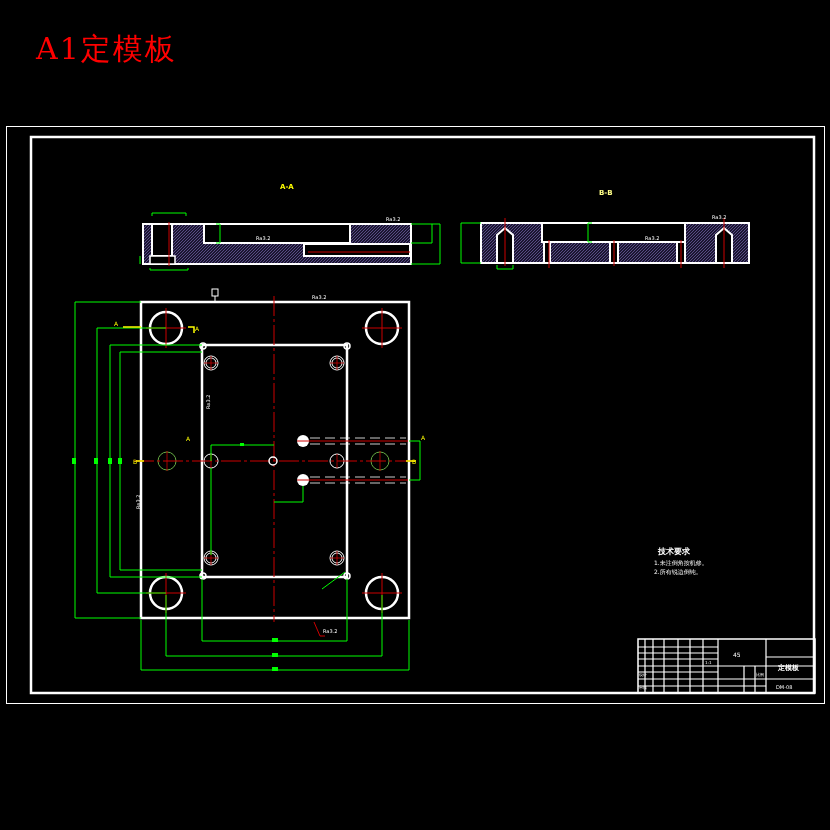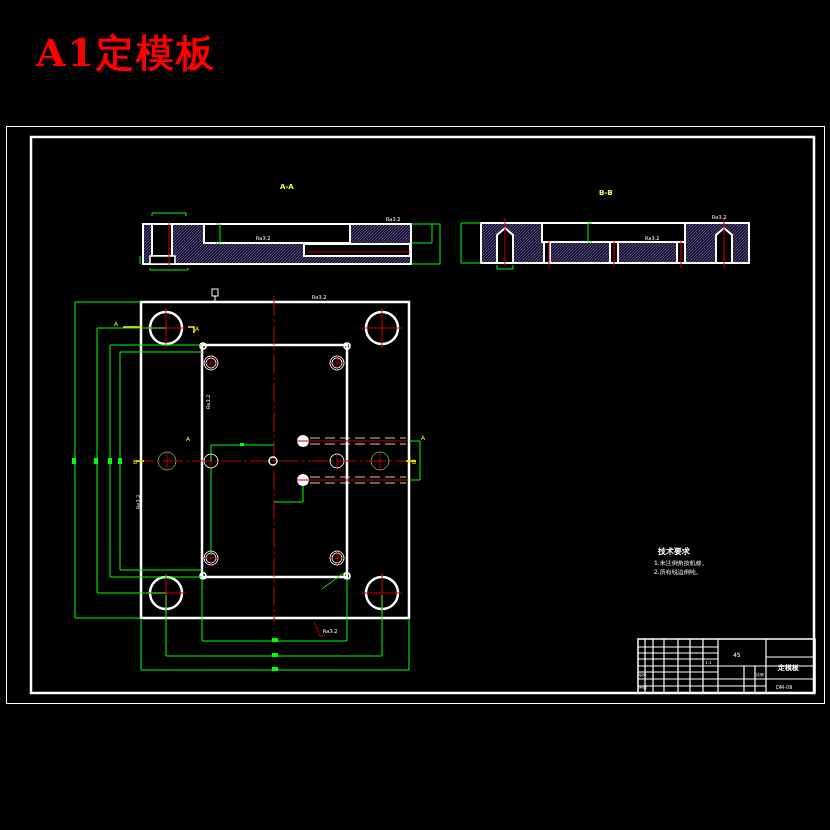--- a/index.html
+++ b/index.html
@@ -1,17 +1,17 @@
 <!DOCTYPE html>
 <html><head>
 <meta charset="utf-8">
 <style>
   html, body { margin:0; padding:0; background:#000; }
   body { width:830px; height:830px; position:relative; overflow:hidden; font-family:"DejaVu Sans", sans-serif; }
-  .title { position:absolute; left:36px; top:34px; color:#ff0000; font-family:"DejaVu Serif", serif; font-size:38px; letter-spacing:2px; line-height:1;font-weight:bold; }
+  .title { position:absolute; left:36px; top:34px; color:#ff0000; font-family:"DejaVu Serif", serif; font-size:30px; letter-spacing:2px; line-height:1; }
   svg.canvas { position:absolute; left:0; top:0; }
   .tiny { font-family:"DejaVu Sans", sans-serif; font-size:5px; fill:#fff; }
   .sect { font-family:"DejaVu Sans", sans-serif; font-size:7px; font-weight:bold; }
   .notes { font-family:"DejaVu Sans", sans-serif; fill:#fff; }
 </style>
 </head>
 <body>
 
 <div class="title">A1定模板</div>
 

